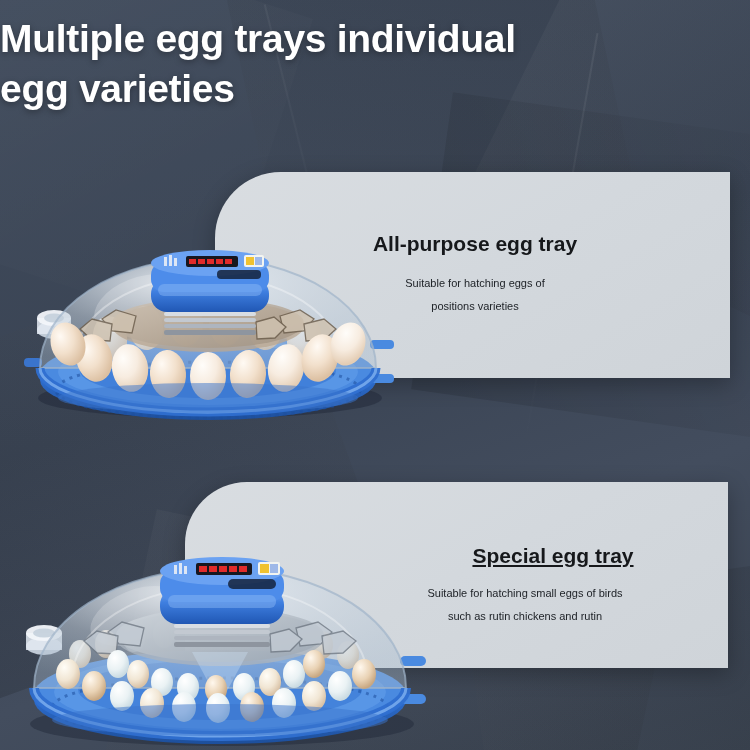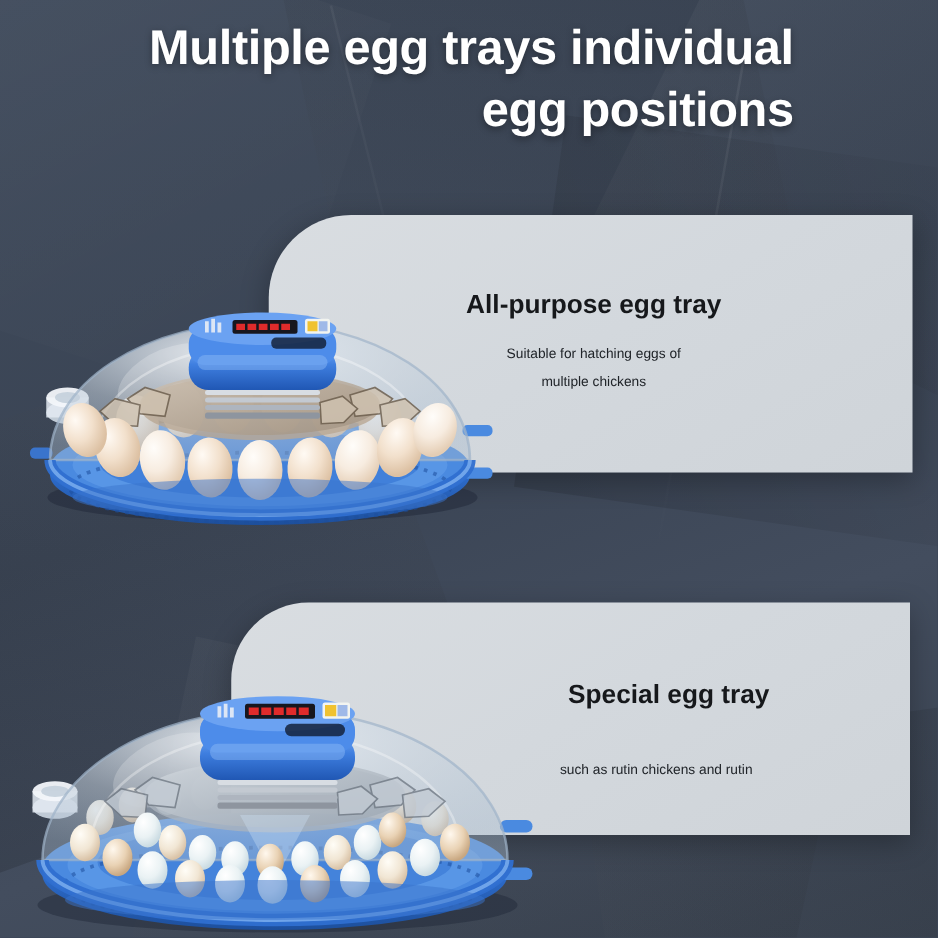--- a/index.html
+++ b/index.html
@@ -38,21 +38,21 @@
   .f8{left:560px;top:30px;width:2px;height:420px;
       background:linear-gradient(rgba(255,255,255,.07),rgba(255,255,255,0));
       transform:rotate(10deg);}
   .f9{left:300px;top:0px;width:2px;height:300px;
       background:linear-gradient(rgba(255,255,255,.05),rgba(255,255,255,0));
       transform:rotate(-14deg);}
 
   
   .headline{
     position:absolute;left:0;top:14px;width:635px;
-    text-align:right;color:#fff;font-weight:bold;
+    text-align:left;color:#fff;font-weight:bold;
     font-size:39px;line-height:50px;letter-spacing:-0.3px;
     text-shadow:0 2px 6px rgba(0,0,0,.35);
   }
   .headline .l2{display:block;}
 
   
   .card{
     position:absolute;
     background:linear-gradient(150deg,#d9dde1 0%,#d3d8dd 50%,#cfd4d9 100%);
     box-shadow:0 6px 22px rgba(0,0,0,.28);
@@ -65,21 +65,21 @@
   .card-title{
     position:absolute;font-weight:bold;color:#16181b;
     font-size:21px;white-space:nowrap;text-align:center;width:100%;
   }
   .card-sub{
     position:absolute;color:#202429;font-size:11px;line-height:23px;
     text-align:center;width:100%;
   }
   #card1 .card-title{top:60px;left:100px;width:320px;}
   #card1 .card-sub{top:100px;left:100px;width:320px;}
-  #card2 .card-title{top:62px;left:180px;width:340px;}
+  #card2 .card-title{top:62px;left:198px;width:340px;text-decoration:underline;}
   #card2 .card-sub{top:100px;left:140px;width:400px;}
 
   
   .product{position:absolute;}
   #product1{left:18px;top:222px;width:380px;height:200px;}
   #product2{left:10px;top:528px;width:420px;height:222px;}
   .product svg{display:block;width:100%;height:100%;}
 </style>
 </head>
 <body>
@@ -93,35 +93,35 @@
     <div class="facet f4"></div>
     <div class="facet f5"></div>
     <div class="facet f6"></div>
     <div class="facet f7"></div>
     <div class="facet f8"></div>
     <div class="facet f9"></div>
   </div>
 
   <div class="headline">
     <span>Multiple egg trays individual</span>
-    <span class="l2">egg positions</span>
+    <span class="l2">egg varieties</span>
   </div>
 
   <div class="card" id="card1">
     <div class="card-title">All-purpose egg tray</div>
     <div class="card-sub">
       <span>Suitable for hatching eggs of</span><br>
-      <span>multiple chickens</span>
+      <span>positions varieties</span>
     </div>
   </div>
 
   <div class="card" id="card2">
     <div class="card-title">Special egg tray</div>
     <div class="card-sub">
-      <br>
+      <span>Suitable for hatching small eggs of birds</span><br>
       <span>such as rutin chickens and rutin</span>
     </div>
   </div>
 
   <div class="product" id="product1">
     <svg viewBox="0 0 380 200" xmlns="http://www.w3.org/2000/svg">
       <defs>
         <radialGradient id="domeG1" cx="42%" cy="22%" r="78%">
           <stop offset="0%" stop-color="#eef3f8" stop-opacity=".92"></stop>
           <stop offset="55%" stop-color="#c6d2de" stop-opacity=".55"></stop>

